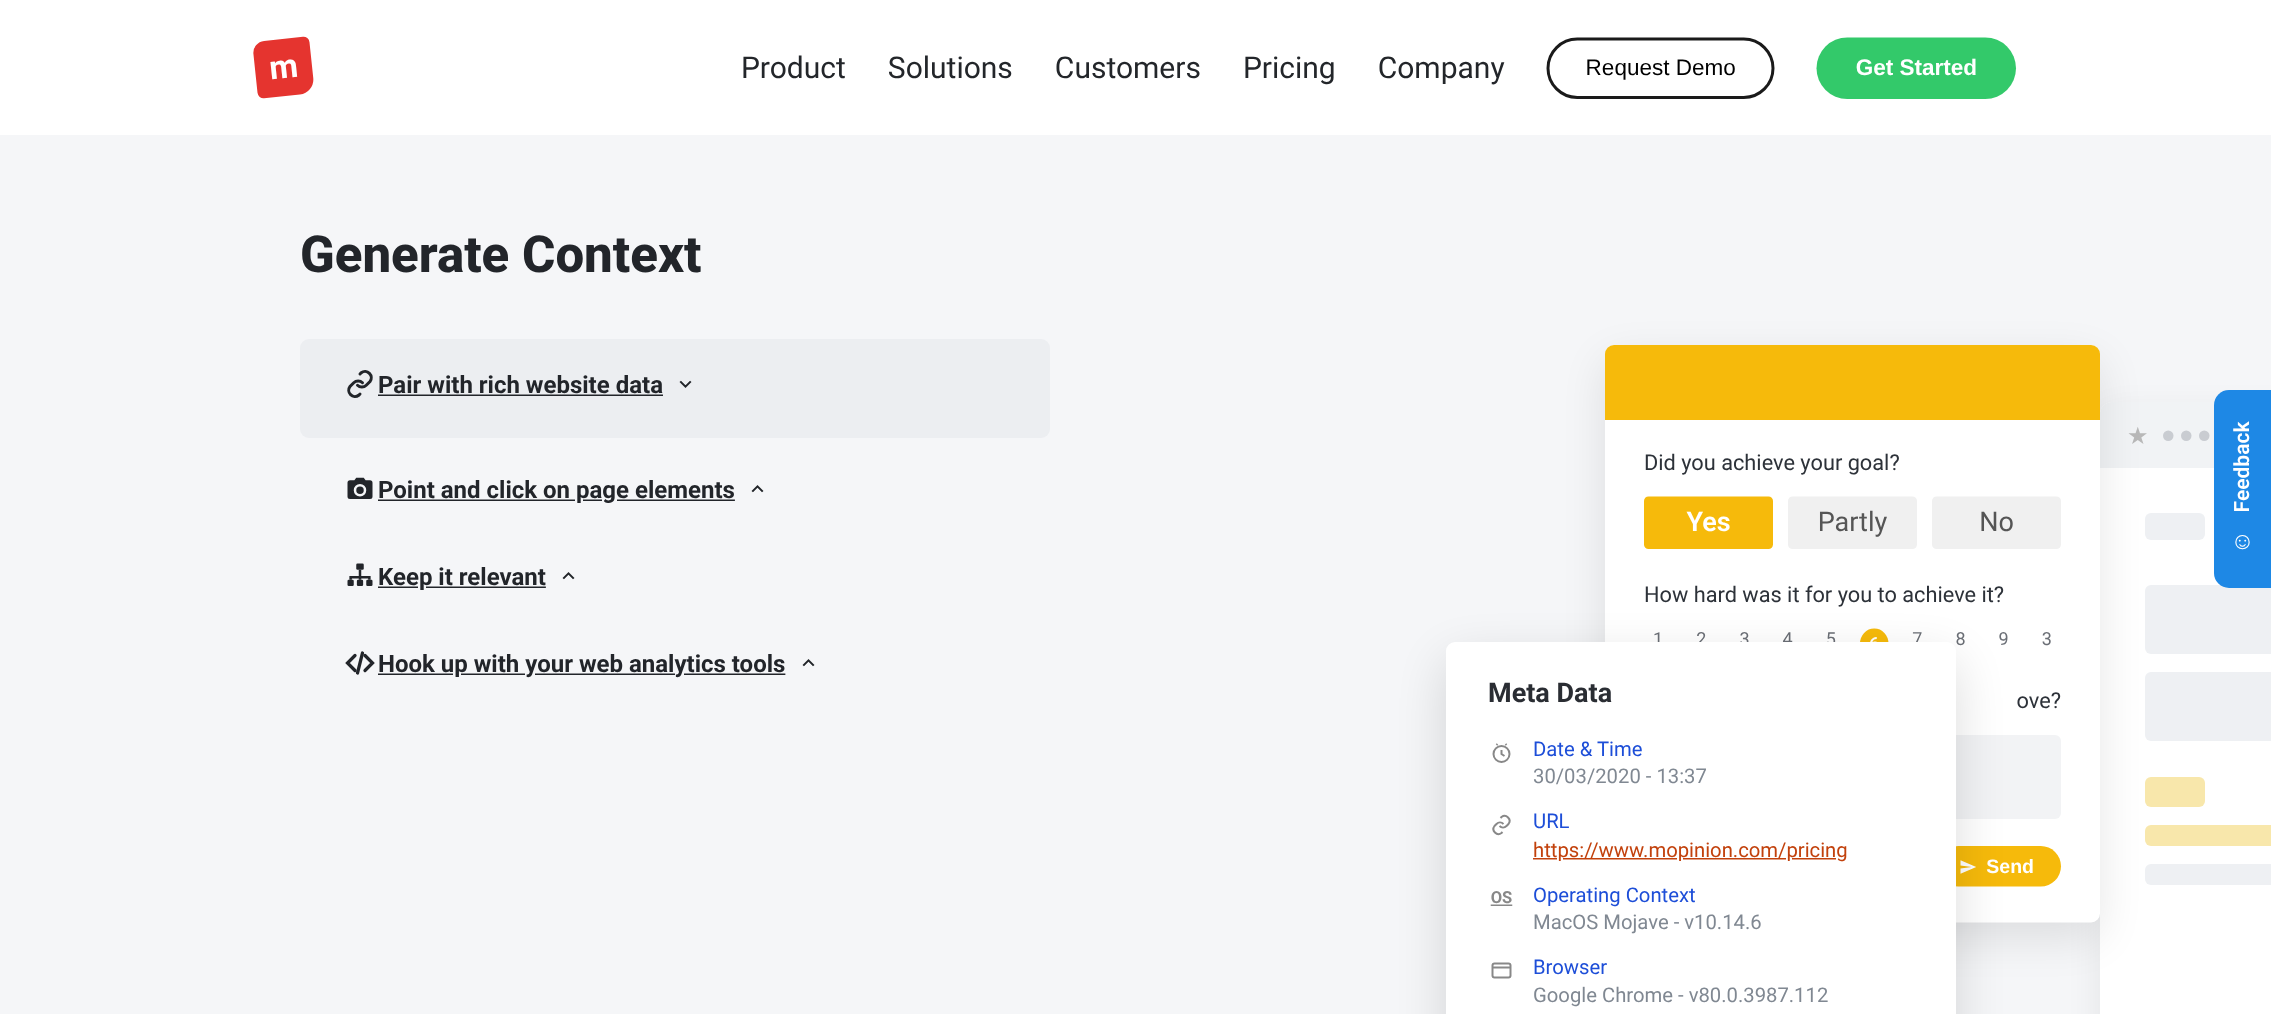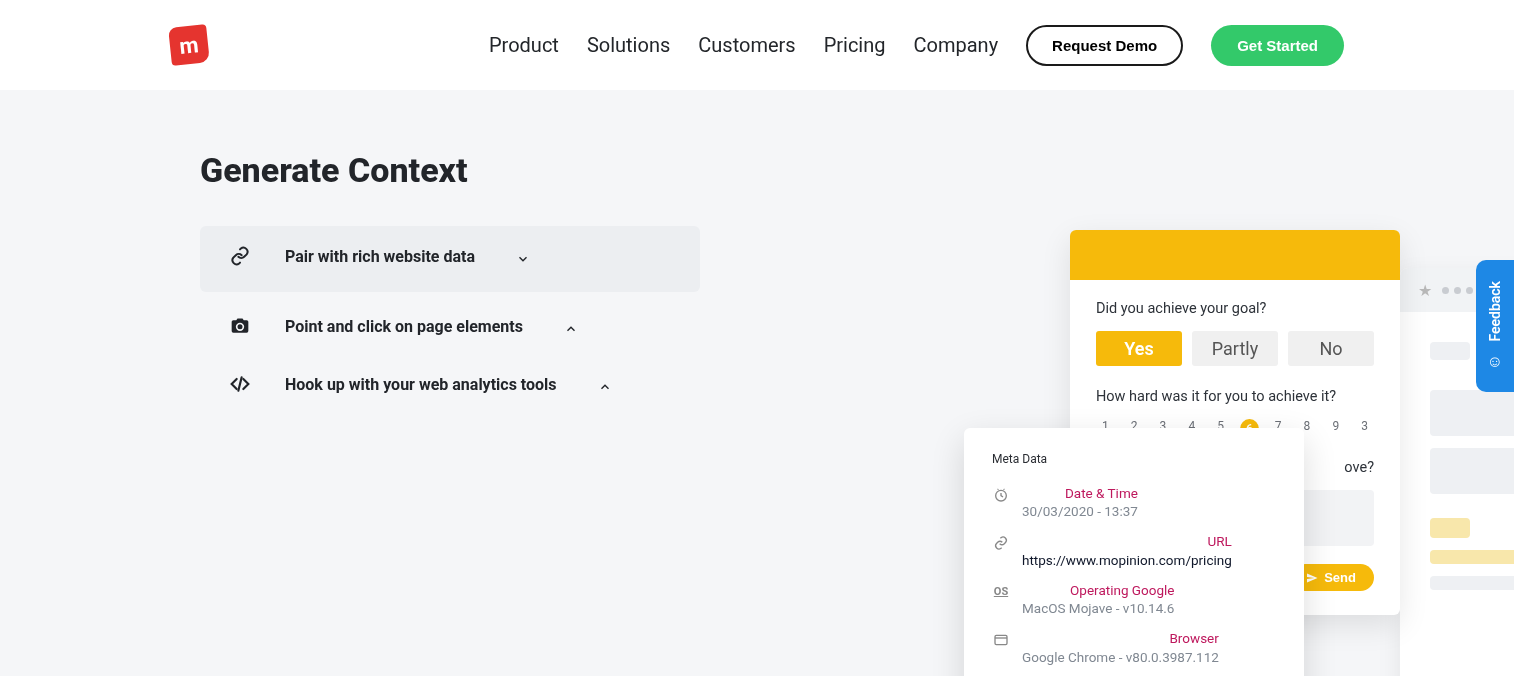--- a/index.html
+++ b/index.html
@@ -41,21 +41,21 @@
     color: #23262a;
     text-decoration: none;
     cursor: pointer;
     text-align: right;
   }
   .btn-outline {
     border: 2px solid #1a1a1a;
     border-radius: 28px;
     padding: 10px 24px;
     font-size: 15px;
-    font-weight: 700;
+    font-weight: 400;
     background: #fff;
     cursor: pointer;
   }
   .btn-primary {
     border: none;
     border-radius: 28px;
     padding: 12px 26px;
     font-size: 15px;
     font-weight: 700;
     background: #33c96a;
@@ -82,26 +82,27 @@
   }
   .acc-item.open {
     background: #eceef1;
     padding: 20px 30px 26px 30px;
   }
   .acc-item:not(.open) {
     padding: 14px 30px;
   }
   .acc-head {
     display: flex;
-    align-items: flex-end;
-    gap: 35px;
+    align-items: center;
+    gap: 2px;
     cursor: pointer;
     font-weight: 700;
     font-size: 16px;
     color: #22252a;
+    text-decoration: underline;
   }
   .acc-icon { width: 20px; height: 20px; flex-shrink: 0; display:flex; align-items:center; justify-content:center;}
   .acc-chevron { margin-left: 6px; width:14px; height:14px; }
   .acc-body {
     margin-top: 16px;
     font-size: 15.5px;
     line-height: 1.6;
     color: #2d3239;
     max-width: 420px;
   }
@@ -229,42 +230,42 @@
     top: 338px;
     left: 964px;
     width: 340px;
     background: #fff;
     border-radius: 6px;
     box-shadow: 0 12px 34px rgba(0,0,0,0.14);
     padding: 24px 28px 28px 28px;
     z-index: 30;
   }
   .meta-title {
-    font-size: 12px;
-    font-weight: 400;
+    font-size: 18px;
+    font-weight: 700;
     color: #2a2d33;
     margin-bottom: 18px;
   }
   .meta-row {
     display: flex;
     gap: 12px;
     margin-bottom: 12px;
     align-items: flex-start;
   }
   .meta-ico {
     width: 18px; height: 18px; flex-shrink: 0;
     color: #888;
     font-size: 11px;
     display:flex; align-items:center; justify-content:center;
     margin-top: 2px;
   }
   .meta-row .text { font-size: 13.5px; line-height: 1.35; }
-  .meta-row .lbl { color: #be185d; text-align: right; }
+  .meta-row .lbl { color: #1d4ed8; }
   .meta-row .val { color: #808892; }
-  .meta-row .val.link { color: #0f172a; }
+  .meta-row .val.link { color: #c2410c; text-decoration: underline; }
   
   .bg-browser {
     position: absolute;
     top: 178px;
     left: 1400px;
     width: 500px;
     height: 500px;
     background: #fff;
     border-radius: 8px;
     box-shadow: 0 8px 24px rgba(0,0,0,0.08);
@@ -339,20 +340,39 @@
         </span>
         <span>Point and click on page elements</span>
         <span class="acc-chevron">
           <svg viewBox="0 0 24 24" width="14" height="14" fill="none" stroke="#22252a" stroke-width="2.4">
               <polyline points="6 15 12 9 18 15"></polyline>
             </svg>
         </span>
       </div>
     </div>
 
+    <div class="acc-item">
+      <div class="acc-head">
+        <span class="acc-icon">
+          <svg viewBox="0 0 24 24" width="20" height="20" fill="#22252a">
+              <rect x="9" y="2" width="6" height="5" rx="1"></rect>
+              <rect x="2" y="15" width="5" height="5" rx="1"></rect>
+              <rect x="9.5" y="15" width="5" height="5" rx="1"></rect>
+              <rect x="17" y="15" width="5" height="5" rx="1"></rect>
+              <path d="M12 7v4M4.5 15v-2h15v2M12 11v4" stroke="#22252a" stroke-width="2" fill="none"></path>
+            </svg>
+        </span>
+        <span>Keep it relevant</span>
+        <span class="acc-chevron">
+          <svg viewBox="0 0 24 24" width="14" height="14" fill="none" stroke="#22252a" stroke-width="2.4">
+              <polyline points="6 15 12 9 18 15"></polyline>
+            </svg>
+        </span>
+      </div>
+    </div>
 
     <div class="acc-item">
       <div class="acc-head">
         <span class="acc-icon">
           <svg viewBox="0 0 24 24" width="20" height="20" fill="none" stroke="#22252a" stroke-width="2.6" stroke-linecap="round">
               <polyline points="16 18 22 12 16 6"></polyline>
               <polyline points="8 6 2 12 8 18"></polyline>
               <line x1="14" y1="4" x2="10" y2="20"></line>
             </svg>
         </span>
@@ -449,21 +469,21 @@
       </span>
       <div class="text">
         <div class="lbl">URL</div>
         <div class="val link">https://www.mopinion.com/pricing</div>
       </div>
     </div>
 
     <div class="meta-row">
       <span class="meta-ico" style="font-weight:700;color:#888;text-decoration:underline;">OS</span>
       <div class="text">
-        <div class="lbl">Operating Google</div>
+        <div class="lbl">Operating Context</div>
         <div class="val">MacOS Mojave - v10.14.6</div>
       </div>
     </div>
 
     <div class="meta-row">
       <span class="meta-ico">
         <svg viewBox="0 0 24 24" width="16" height="16" fill="none" stroke="#888" stroke-width="2">
             <rect x="3" y="5" width="18" height="14" rx="2"></rect>
             <path d="M3 9h18M7 7h0M10 7h0"></path>
           </svg>

